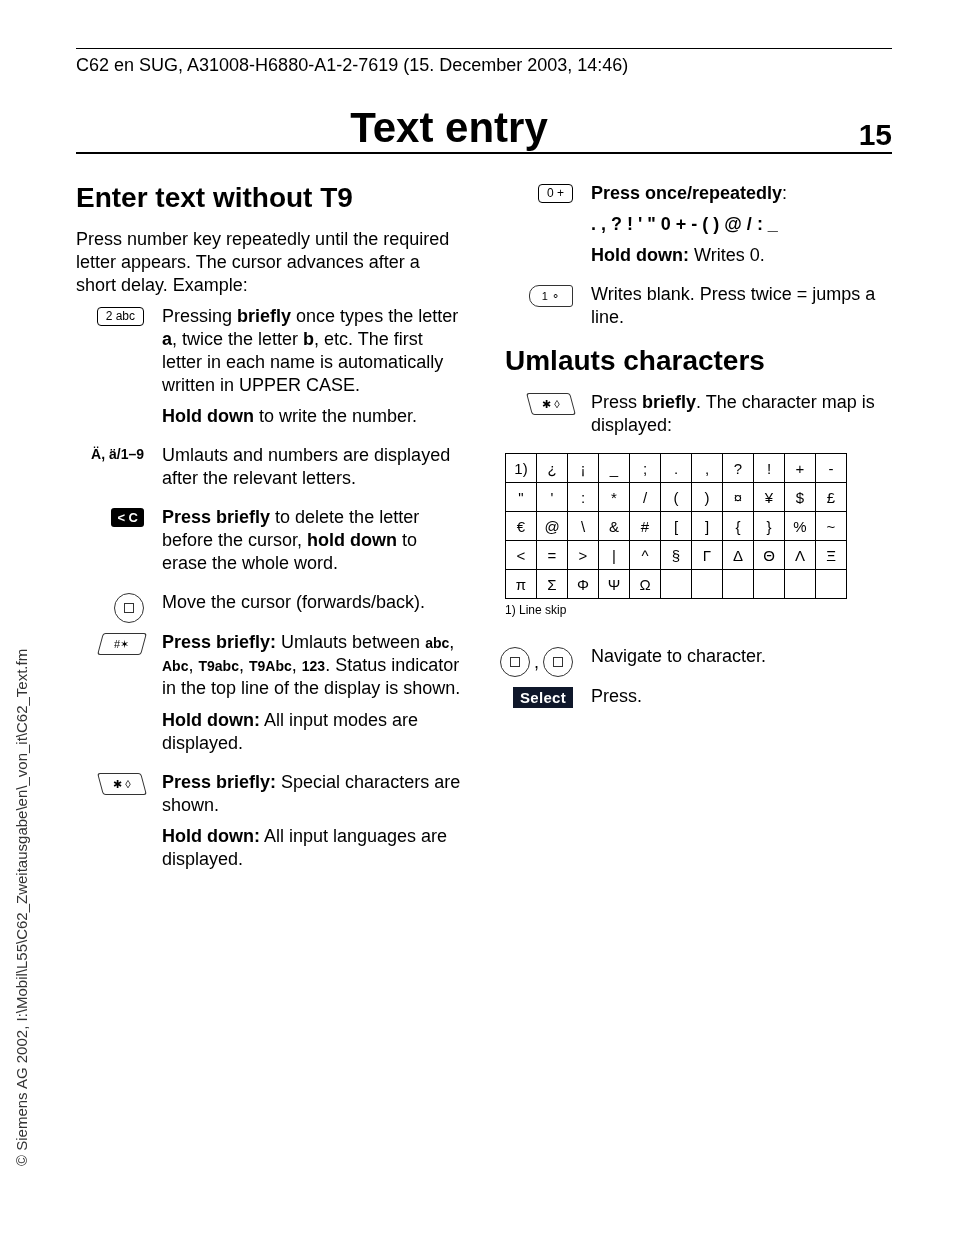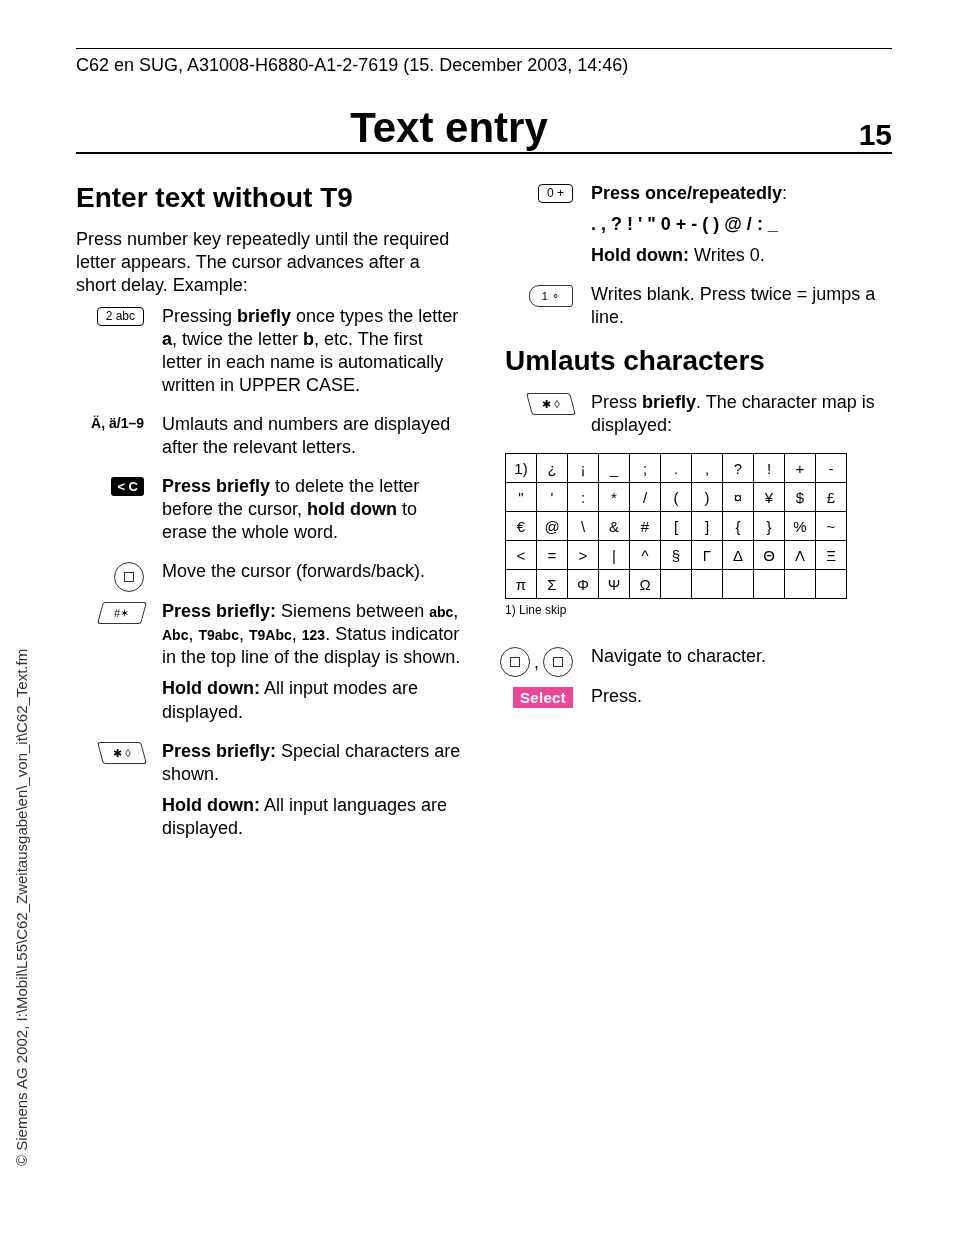--- a/index.html
+++ b/index.html
@@ -20,21 +20,21 @@
   .nav-icon{display:inline-block;width:28px;height:28px;border:1.5px solid #333;border-radius:50%;position:relative}
   .nav-icon::before{content:"";position:absolute;left:9px;top:9px;width:8px;height:8px;border:1px solid #333}
   .hash-key{display:inline-block;width:42px;height:20px;border:1px solid #333;border-radius:3px;transform:skewX(-15deg);font-size:11px;text-align:center;line-height:20px}
   .hash-key span{display:inline-block;transform:skewX(15deg)}
   .star-key{display:inline-block;width:42px;height:20px;border:1px solid #333;border-radius:3px;transform:skewX(15deg);font-size:11px;text-align:center;line-height:20px}
   .star-key span{display:inline-block;transform:skewX(-15deg)}
   .one-key{display:inline-block;width:42px;height:20px;border:1px solid #333;border-radius:10px 3px 3px 10px;font-size:11px;text-align:center;line-height:20px}
   table.ch{border-collapse:collapse;margin:6px 0 4px;font-size:15px}
   table.ch td{border:1px solid #000;width:28px;height:26px;text-align:center;vertical-align:middle;font-family:sans-serif}
   .fn{font-size:12px;margin-bottom:28px}
-  .select-btn{display:inline-block;background:#ec4899;color:#fff;font-size:15px;font-weight:700;padding:2px 7px;letter-spacing:0.3px}
+  .select-btn{display:inline-block;background:#0f172a;color:#fff;font-size:15px;font-weight:700;padding:2px 7px;letter-spacing:0.3px}
   .dual{display:flex;gap:4px;align-items:center}
   .copyright{position:absolute;left:30px;bottom:80px;transform:rotate(-90deg);transform-origin:left bottom;font-size:15px;white-space:nowrap;color:#333}
   .small-txt{font-size:14px}
   b{font-weight:700}
 </style>
 </head>
 <body>
 
 <div class="hdr-line"></div>
 <div class="page-header">C62 en SUG, A31008-H6880-A1-2-7619 (15. December 2003, 14:46)</div>
@@ -49,20 +49,21 @@
   <div class="col">
     <h2>Enter text without T9</h2>
     <p>Press number key repeatedly until the required letter appears. The cursor advances after a short delay. Example:</p>
 
     <div class="item">
       <div class="icon-cell">
           <span class="key">2 abc</span>
         </div>
       <div class="body-cell">
         <p><span>Pressing </span><b>briefly</b><span> once types the letter </span><b>a</b><span>, twice the letter </span><b>b</b><span>, etc. The first letter in each name is automatically written in UPPER CASE.</span></p>
+        <p><b>Hold down</b><span> to write the number.</span></p>
       </div>
     </div>
 
     <div class="item">
       <div class="icon-cell">
           <b class="small-txt">Ä, ä/1–9</b>
         </div>
       <div class="body-cell">
           <p>Umlauts and numbers are displayed after the relevant letters.</p>
         </div>
@@ -84,21 +85,21 @@
       <div class="body-cell">
           <p>Move the cursor (forwards/back).</p>
         </div>
     </div>
 
     <div class="item">
       <div class="icon-cell">
           <span class="hash-key"><span>#✶</span></span>
         </div>
       <div class="body-cell">
-        <p><b>Press briefly:</b><span> Siemens between </span><b class="small-txt">abc</b><span>, </span><b class="small-txt">Abc</b><span>, </span><b class="small-txt">T9abc</b><span>, </span><b class="small-txt">T9Abc</b><span>, </span><b class="small-txt">123</b><span>. Status indicator in the top line of the display is shown.</span></p>
+        <p><b>Press briefly:</b><span> Umlauts between </span><b class="small-txt">abc</b><span>, </span><b class="small-txt">Abc</b><span>, </span><b class="small-txt">T9abc</b><span>, </span><b class="small-txt">T9Abc</b><span>, </span><b class="small-txt">123</b><span>. Status indicator in the top line of the display is shown.</span></p>
         <p><b>Hold down:</b><span> All input modes are displayed.</span></p>
       </div>
     </div>
 
     <div class="item">
       <div class="icon-cell">
           <span class="star-key"><span>✱ ◊</span></span>
         </div>
       <div class="body-cell">
         <p><b>Press briefly:</b><span> Special characters are shown.</span></p>

